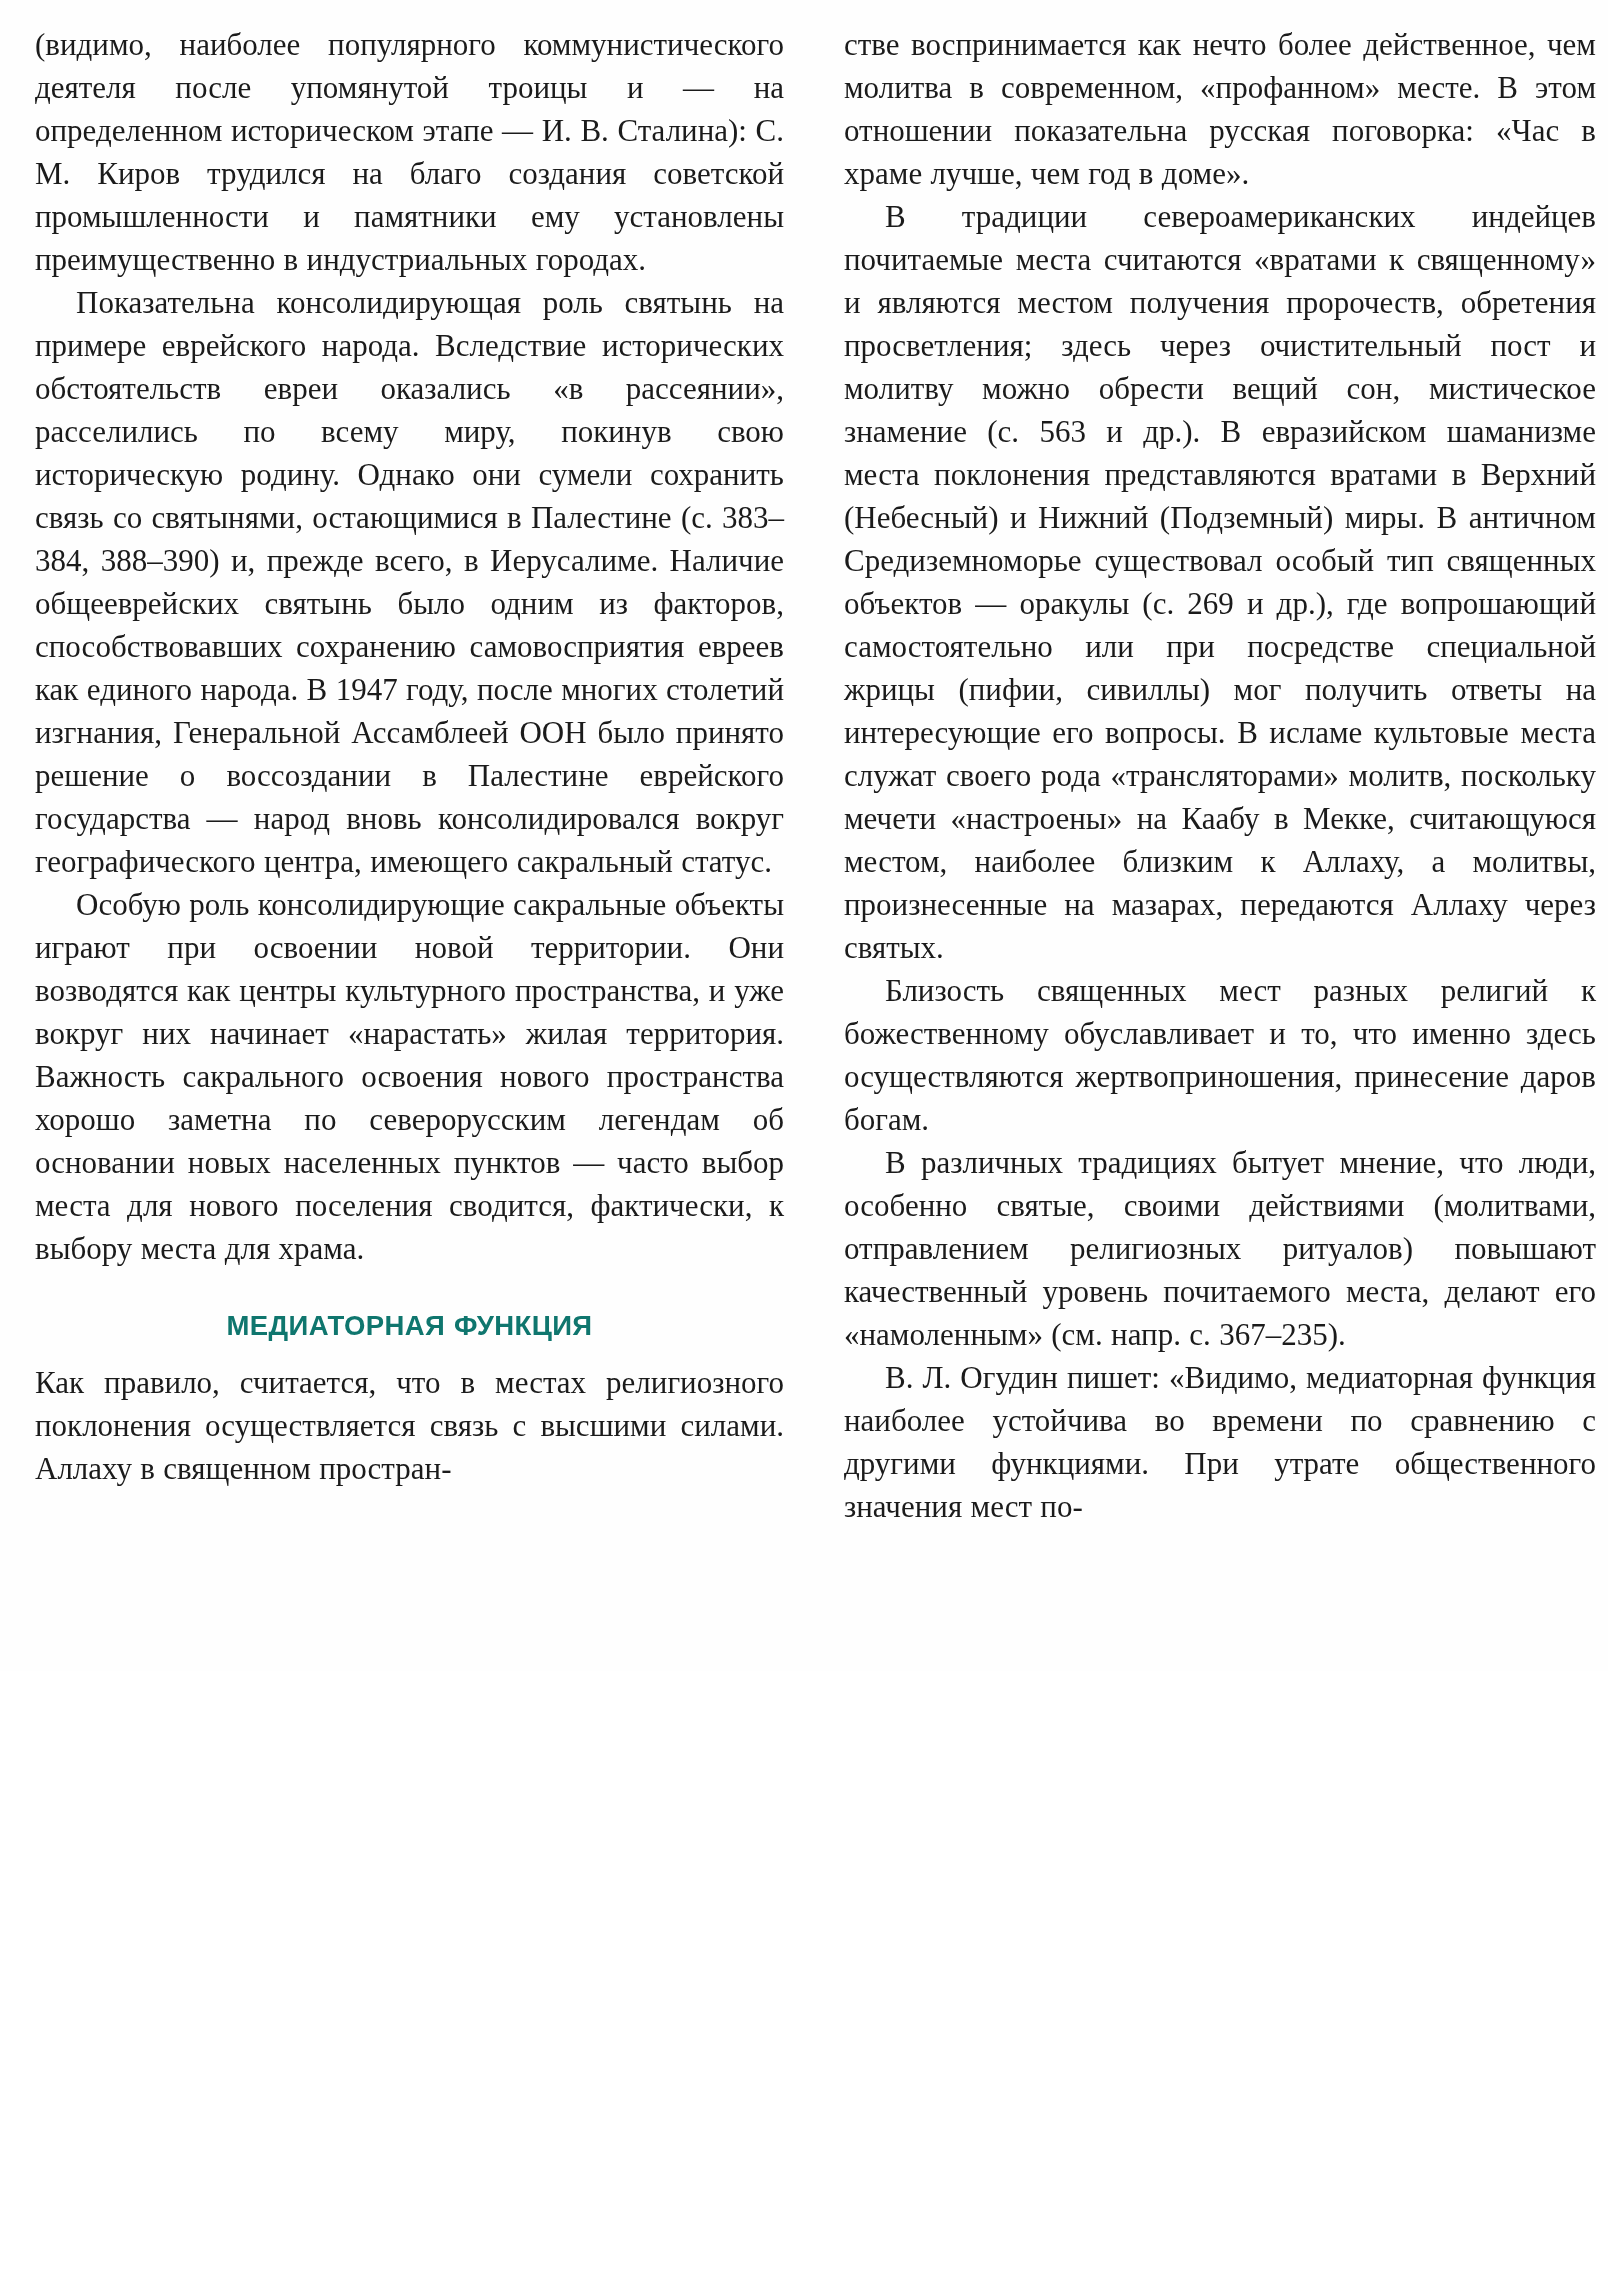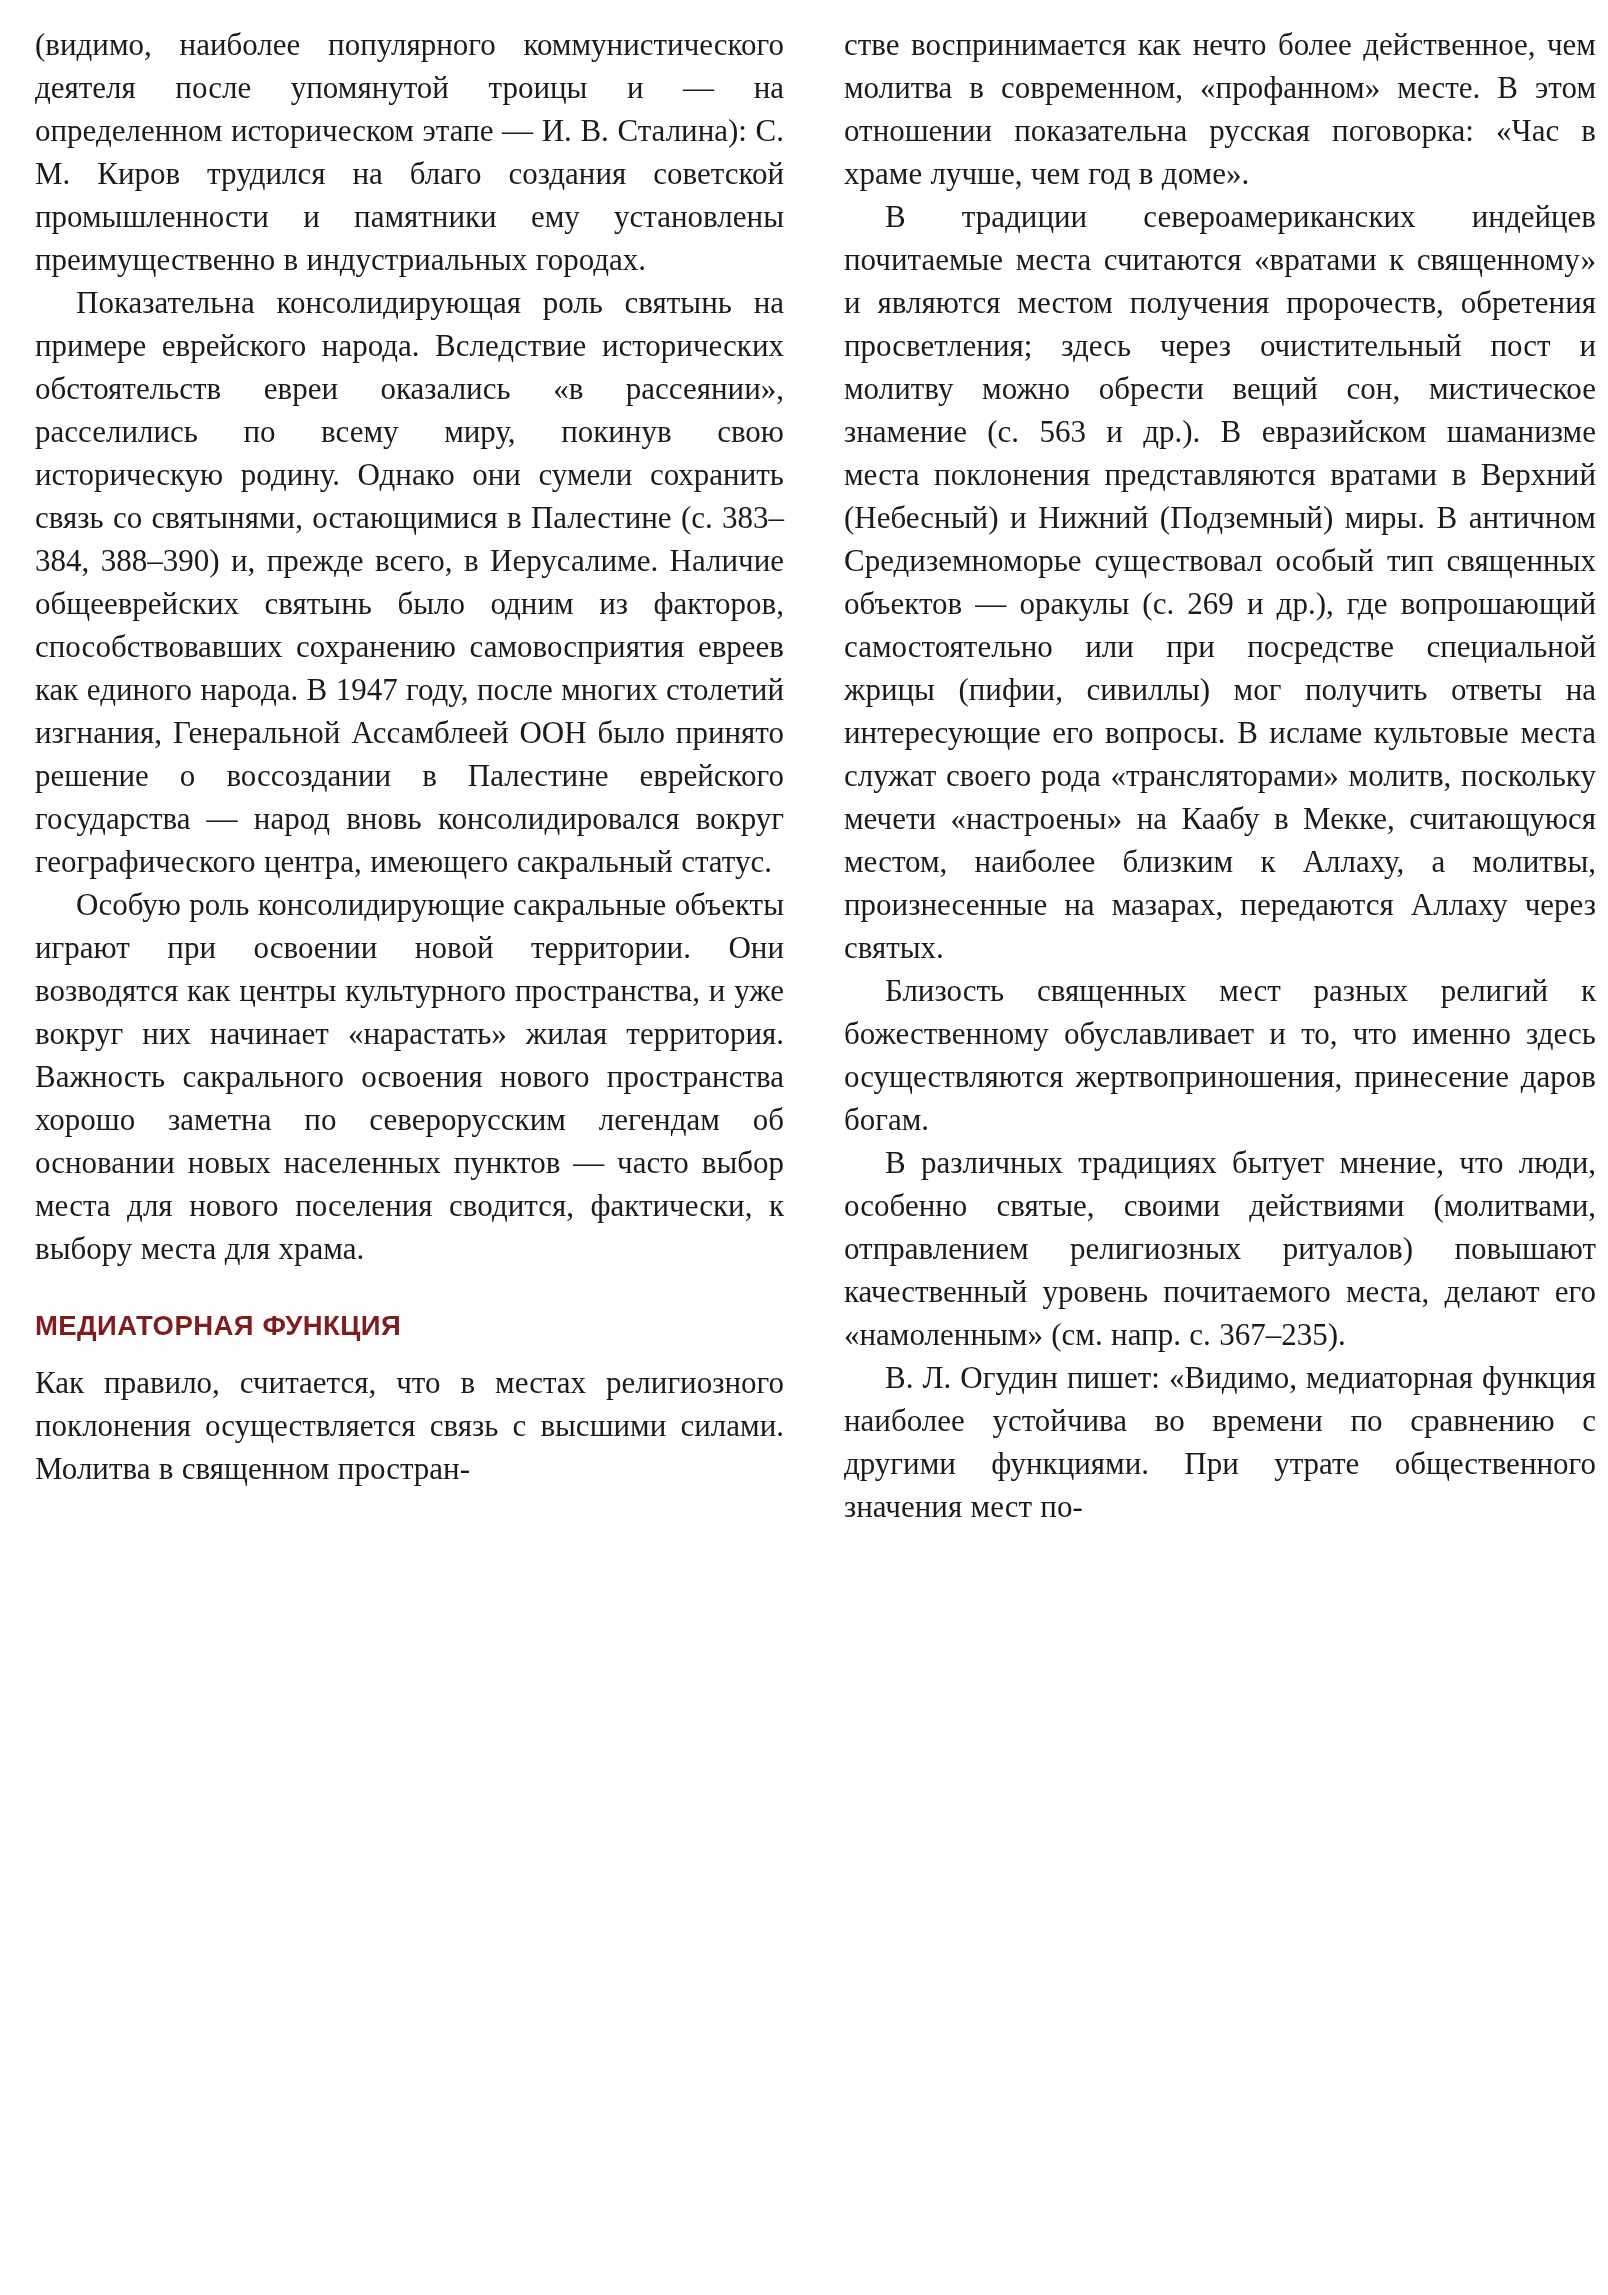--- a/index.html
+++ b/index.html
@@ -32,22 +32,22 @@
     margin: 0;
     text-indent: 41px;
   }
   .para.no-indent { text-indent: 0; }
   .section-heading {
     font-family: "Liberation Sans", "DejaVu Sans", sans-serif;
     font-weight: 700;
     font-size: 27.5px;
     letter-spacing: 0.4px;
     margin: 34px 0 14px 0;
-    text-align: left;
-    color: #7f1d1d;
+    text-align: center;
+    color: #0f766e;
   }
   .footer {
     position: absolute;
     left: 35px;
     top: 2216px;
   }
   .footer-title {
     font-family: "Liberation Sans", "DejaVu Sans", sans-serif;
     font-weight: 700;
     font-size: 27px;
@@ -67,21 +67,21 @@
 </head>
 <body>
 
 <div class="page">
 
   <div class="col col-left">
     <p class="para no-indent">(видимо, наиболее популярного коммунистического деятеля после упомянутой троицы и — на определенном историческом этапе — И. В. Сталина): С. М. Киров трудился на благо создания советской промышленности и памятники ему установлены преимущественно в индустриальных городах.</p>
     <p class="para">Показательна консолидирующая роль святынь на примере еврейского народа. Вследствие исторических обстоятельств евреи оказались «в рассеянии», расселились по всему миру, покинув свою историческую родину. Однако они сумели сохранить связь со святынями, остающимися в Палестине (с. 383–384, 388–390) и, прежде всего, в Иерусалиме. Наличие общееврейских святынь было одним из факторов, способствовавших сохранению самовосприятия евреев как единого народа. В 1947 году, после многих столетий изгнания, Генеральной Ассамблеей ООН было принято решение о воссоздании в Палестине еврейского государства — народ вновь консолидировался вокруг географического центра, имеющего сакральный статус.</p>
     <p class="para">Особую роль консолидирующие сакральные объекты играют при освоении новой территории. Они возводятся как центры культурного пространства, и уже вокруг них начинает «нарастать» жилая территория. Важность сакрального освоения нового пространства хорошо заметна по северорусским легендам об основании новых населенных пунктов — часто выбор места для нового поселения сводится, фактически, к выбору места для храма.</p>
     <h2 class="section-heading">МЕДИАТОРНАЯ ФУНКЦИЯ</h2>
-    <p class="para no-indent">Как правило, считается, что в местах религиозного поклонения осуществляется связь с высшими силами. Молитва в священном простран-</p>
+    <p class="para no-indent">Как правило, считается, что в местах религиозного поклонения осуществляется связь с высшими силами. Аллаху в священном простран-</p>
   </div>
 
   <div class="col col-right">
     <p class="para no-indent">стве воспринимается как нечто более действенное, чем молитва в современном, «профанном» месте. В этом отношении показательна русская поговорка: «Час в храме лучше, чем год в доме».</p>
     <p class="para">В традиции североамериканских индейцев почитаемые места считаются «вратами к священному» и являются местом получения пророчеств, обретения просветления; здесь через очистительный пост и молитву можно обрести вещий сон, мистическое знамение (с. 563 и др.). В евразийском шаманизме места поклонения представляются вратами в Верхний (Небесный) и Нижний (Подземный) миры. В античном Средиземноморье существовал особый тип священных объектов — оракулы (с. 269 и др.), где вопрошающий самостоятельно или при посредстве специальной жрицы (пифии, сивиллы) мог получить ответы на интересующие его вопросы. В исламе культовые места служат своего рода «трансляторами» молитв, поскольку мечети «настроены» на Каабу в Мекке, считающуюся местом, наиболее близким к Аллаху, а молитвы, произнесенные на мазарах, передаются Аллаху через святых.</p>
     <p class="para">Близость священных мест разных религий к божественному обуславливает и то, что именно здесь осуществляются жертвоприношения, принесение даров богам.</p>
     <p class="para">В различных традициях бытует мнение, что люди, особенно святые, своими действиями (молитвами, отправлением религиозных ритуалов) повышают качественный уровень почитаемого места, делают его «намоленным» (см. напр. с. 367–235).</p>
     <p class="para">В. Л. Огудин пишет: «Видимо, медиаторная функция наиболее устойчива во времени по сравнению с другими функциями. При утрате общественного значения мест по-</p>
   </div>
 

